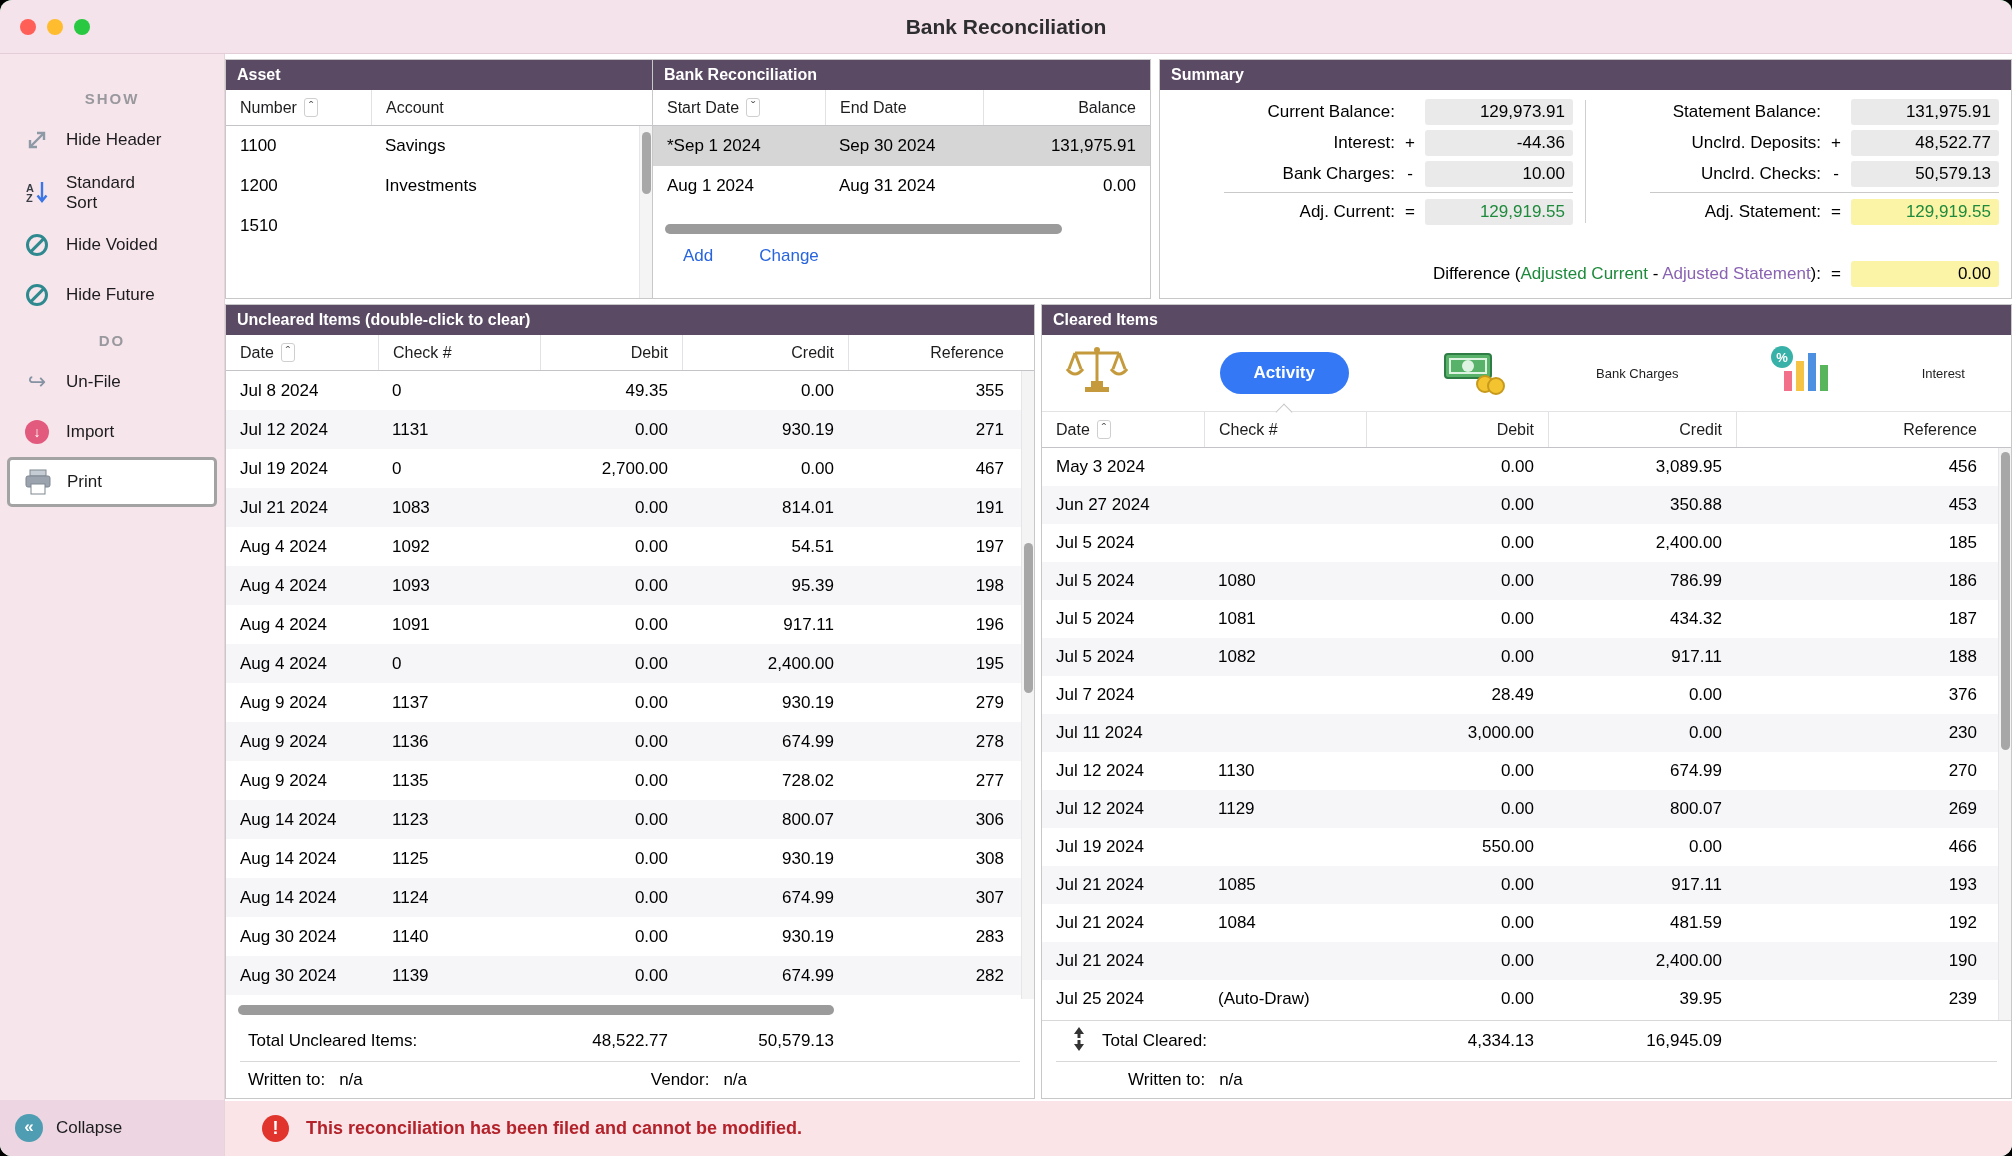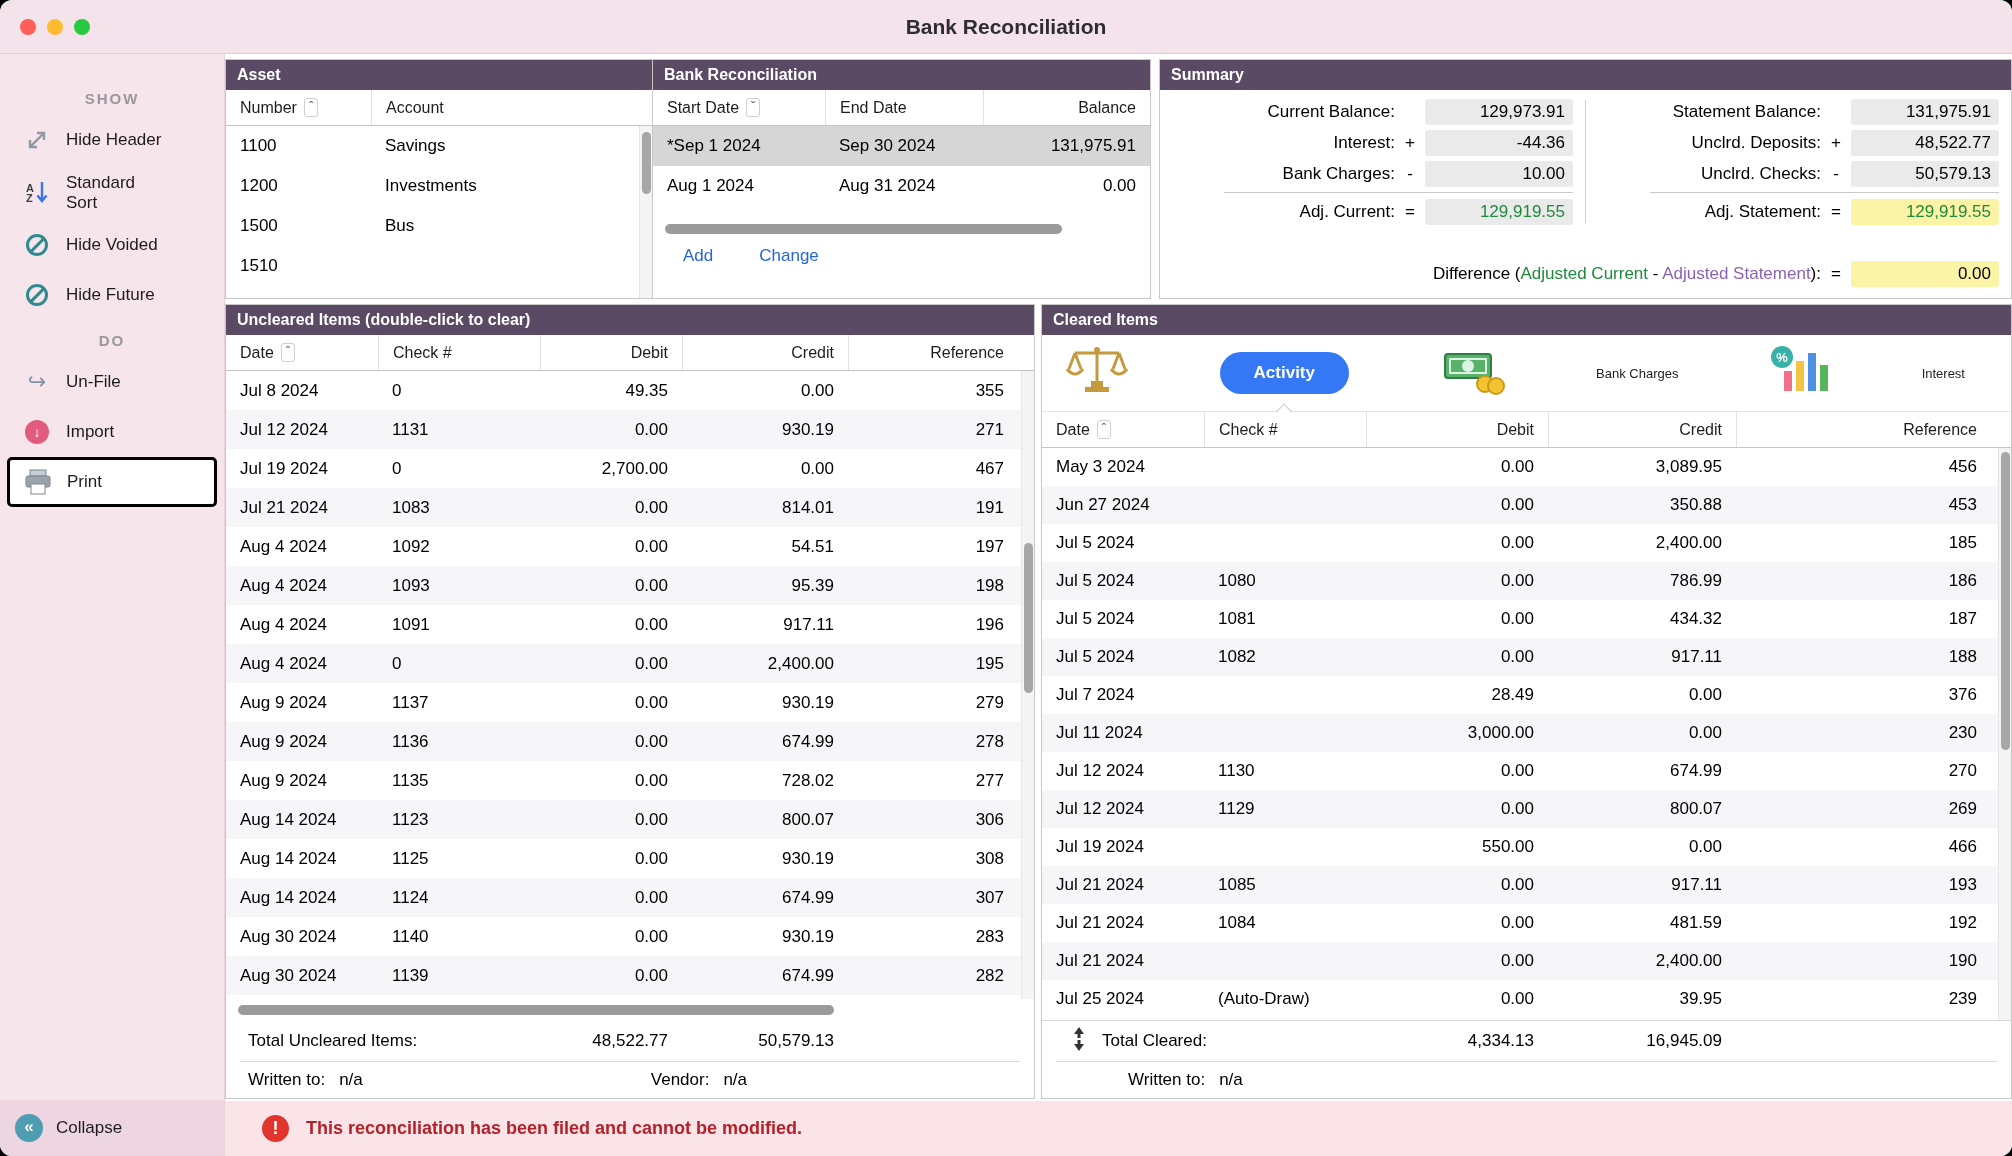--- a/index.html
+++ b/index.html
@@ -16,21 +16,21 @@
 
   .bodyrow { flex:1; display:flex; min-height:0; }
 
   
   .sidebar { flex:0 0 225px; background:#F7E5EC; display:flex; flex-direction:column; border-right:1px solid #E8D2DC; }
   .side-content { flex:1; padding-top:24px; }
   .side-section { text-align:center; color:#98989D; font-weight:bold; letter-spacing:2px; font-size:15px; margin:12px 0 8px; }
   .side-item { display:flex; align-items:center; gap:14px; padding:8px 0 8px 22px; min-height:50px; font-size:17px; color:#1c1c1e; cursor:default; }
   .side-item .ic { flex:0 0 30px; width:30px; display:flex; justify-content:center; align-items:center; }
   .side-item .lbl { max-width:100px; line-height:1.15; }
-  .side-item.selected { background:#fff; border:3px solid #000000; border-radius:5px; margin:0 7px; padding-left:13px; }
+  .side-item.selected { background:#fff; border:3px solid #a3a3a3; border-radius:5px; margin:0 7px; padding-left:13px; }
   .collapse-bar { flex:0 0 56px; background:#EDD6E1; display:flex; align-items:center; gap:13px; padding-left:15px; }
   .collapse-ic { width:28px; height:28px; border-radius:50%; background:#4E9DB2; color:#fff; font-size:17px; font-weight:bold; display:flex; align-items:center; justify-content:center; padding-bottom:2px; }
   .collapse-lbl { font-size:17px; color:#1c1c1e; }
 
   
   .noentry { width:22px; height:22px; border:3px solid #2F8A8F; border-radius:50%; position:relative; }
   .noentry::after { content:""; position:absolute; left:-2px; top:7px; width:20px; height:3px; background:#2F8A8F; transform:rotate(-45deg); }
   .unfile-glyph { font-size:22px; color:#8593A3; }
   .import-circle { width:24px; height:24px; border-radius:50%; background:#E25B7E; color:#fff; font-size:14px; font-weight:bold; display:flex; align-items:center; justify-content:center; }
   .az-icon { display:flex; align-items:center; gap:2px; }
@@ -232,24 +232,20 @@
               <div class="trow arow asset-grid">
                 <div class="cell">1100</div>
                 <div class="cell">Savings</div>
               </div>
 
               <div class="trow arow asset-grid">
                 <div class="cell">1200</div>
                 <div class="cell">Investments</div>
               </div>
 
-              <div class="trow arow asset-grid">
-                <div class="cell">1500</div>
-                <div class="cell">Bus</div>
-              </div>
 
               <div class="trow arow asset-grid">
                 <div class="cell">1510</div>
                 <div class="cell"></div>
               </div>
 
             <div class="vlane">
               <div class="vthumb" style="top:6px; height:62px;"></div>
             </div>
           </div>

